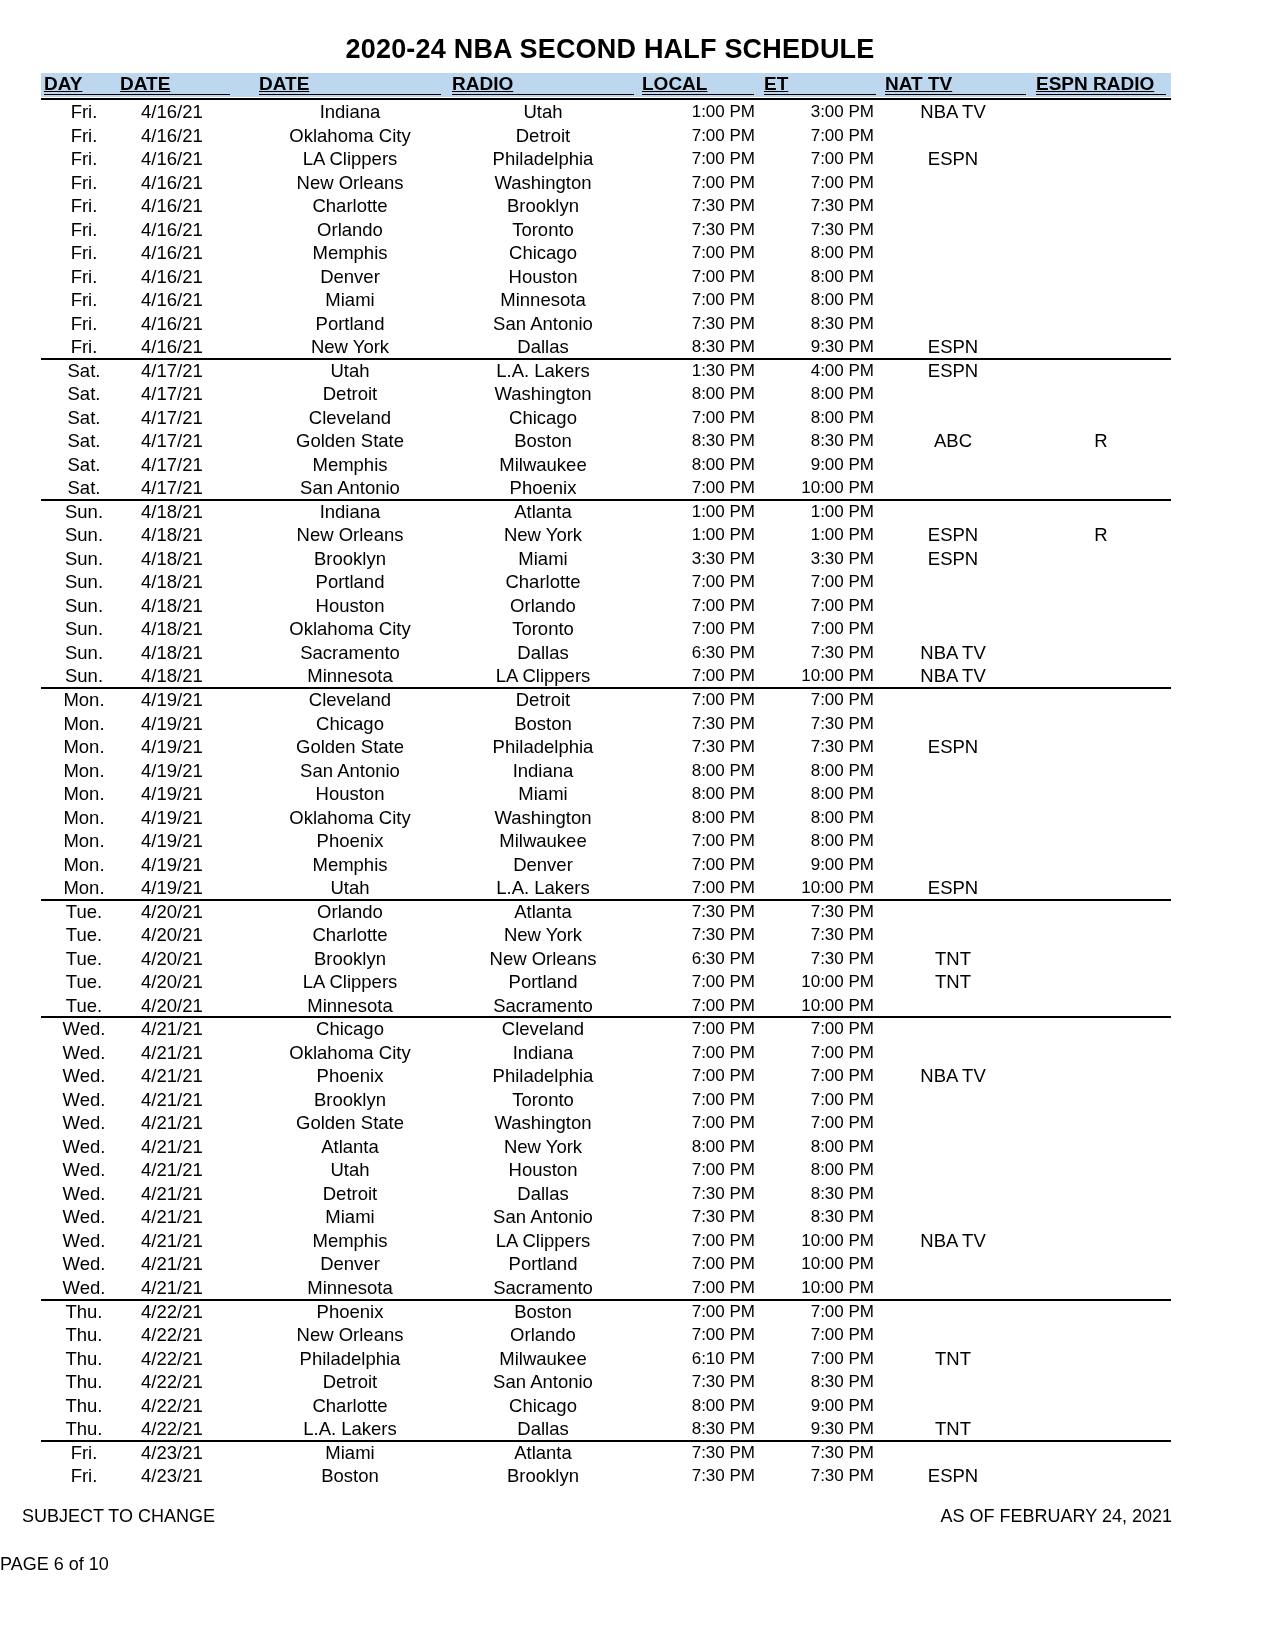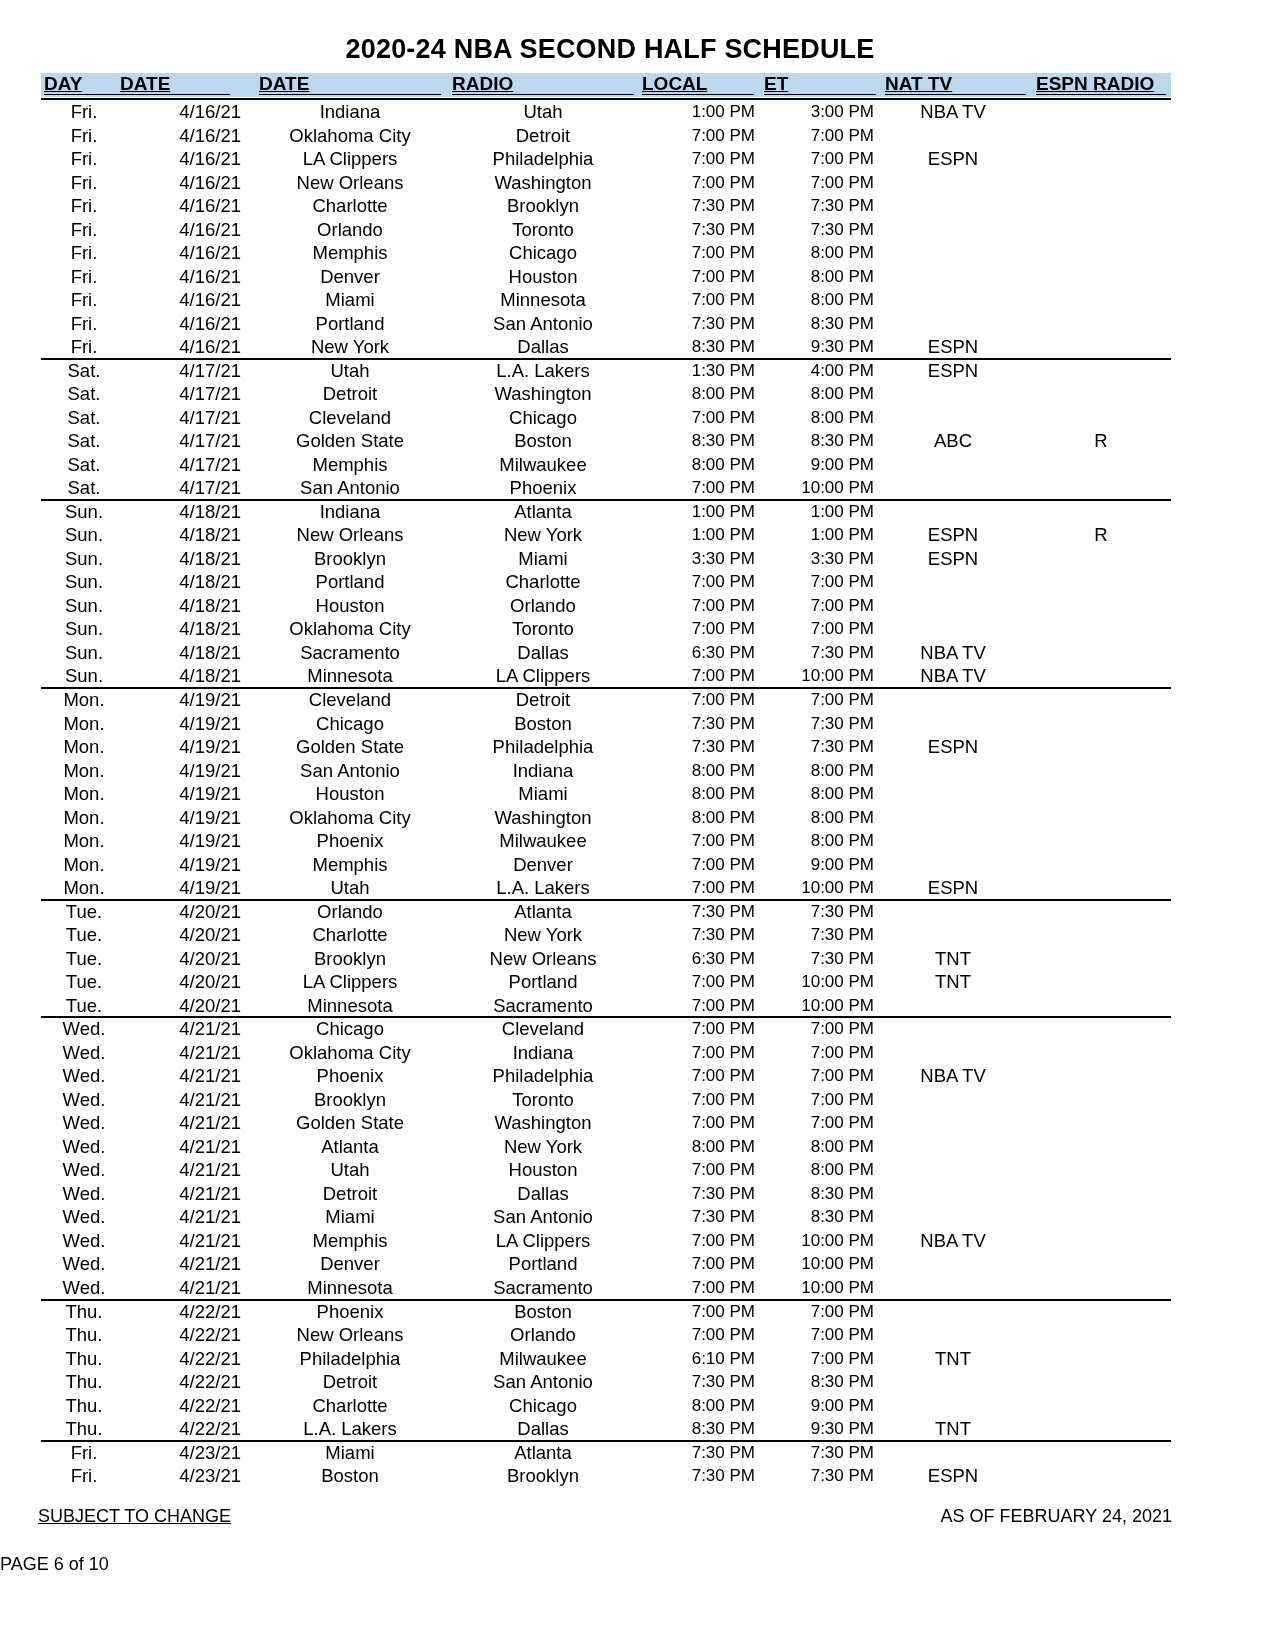--- a/index.html
+++ b/index.html
@@ -10,29 +10,29 @@
   .header-band { position: absolute; left: 41px; top: 73px; width: 1130px; height: 24px;
                  background: #bdd7ee; }
   .header-rule { position: absolute; left: 41px; top: 98px; width: 1130px; height: 2px; background: #000; }
   .hcell { position: absolute; top: 73px; height: 22px; font-weight: bold; font-size: 19px;
            text-align: left; line-height: 22px; border-bottom: 1.5px solid #000; box-sizing: border-box; text-decoration: underline; }
   .rows { position: absolute; left: 0; top: 100px; width: 1275px; }
   .row { position: absolute; left: 0; width: 1275px; height: 23.52px; font-size: 18.5px; line-height: 23.52px; }
   .row.sep::after { content: ""; position: absolute; left: 41px; width: 1130px; bottom: -1px; height: 2px; background: #000; }
   .c { position: absolute; top: 0; white-space: nowrap; }
   .c.day { left: 44px; width: 80px; text-align: center; }
-  .c.date { left: 141px; width: 100px; text-align: right; }
+  .c.date { left: 141px; width: 100px; text-align: left; }
   .c.away { left: 260px; width: 180px; text-align: center; }
   .c.home { left: 453px; width: 180px; text-align: center; }
   .c.local { left: 660px; width: 95px; text-align: right; font-size: 17px; }
   .c.et { left: 780px; width: 94px; text-align: right; font-size: 17px; }
   .c.tv { left: 893px; width: 120px; text-align: center; }
   .c.radio { left: 1041px; width: 120px; text-align: center; }
   .footer { position: absolute; top: 1506px; font-size: 18px; white-space: nowrap; }
-  .footer.left { left: 38px; text-decoration: underline; }
+  .footer.left { left: 22px; }
   .footer.center { left: 0; width: 1210px; text-align: left; margin-top: 48px; }
   .footer.right { right: 103px; }
 </style>
 </head>
 <body>
 
 <div class="title">2020-24 NBA SECOND HALF SCHEDULE</div>
 
 <div class="header-band"></div>
 <div class="header-rule"></div>

